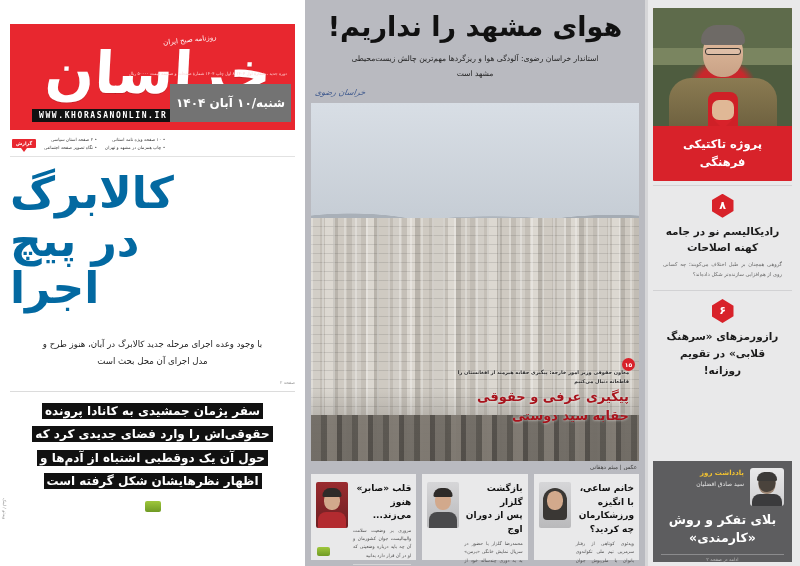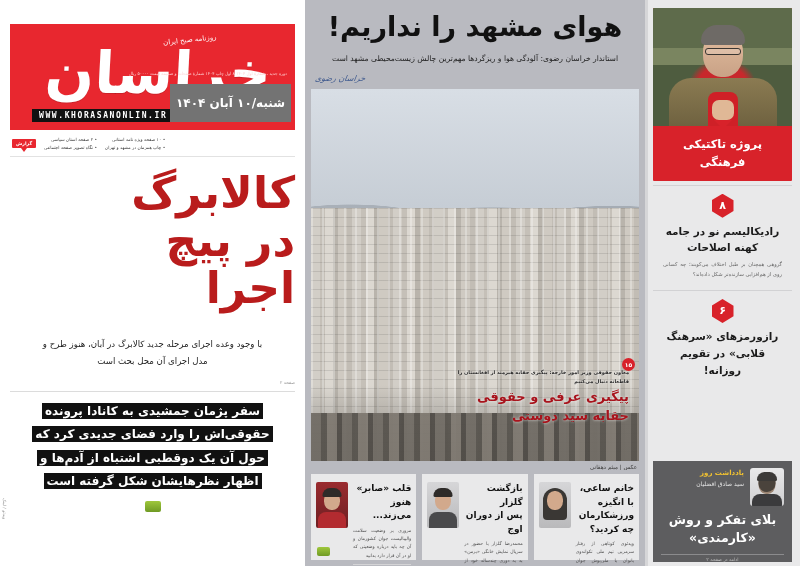--- a/index.html
+++ b/index.html
@@ -178,21 +178,21 @@
     box-decoration-break:clone; -webkit-box-decoration-break:clone;
   }
 
   .main-head {
     font-size: 27px; font-weight: bold; color:#111; text-align:center;
     line-height:1.25; margin-top:10px; letter-spacing:-1px;
     padding:0 6px;
   }
   .main-deck {
     font-size:7.6px; color:#1e1e1e; line-height:1.95; text-align:center;
-    margin-top:8px; padding:0 23px;
+    margin-top:8px; padding:0 38px;
   }
   .signature {
     margin:7px 0 0 0; padding:0 10px;
     font-size:8px; color:#2b4a86; font-style:italic;
     text-align:left; direction:rtl;
     font-family:"DejaVu Serif", "Liberation Serif", serif;
     transform:skewX(-8deg);
     opacity:.85;
   }
 
@@ -380,22 +380,22 @@
   }
   .infostrip .pill::after{
     content:"";position:absolute;left:50%;bottom:-4px;transform:translateX(-50%);
     border-left:3px solid transparent;border-right:3px solid transparent;
     border-top:4px solid #e8272f;
   }
   .infocol{ display:flex;flex-direction:column;gap:3px; }
   .infoitem{ font-size:4.4px;color:#3a3a3a;white-space:nowrap; }
 
   .big-head{
-    text-align:right;
-    font-size:44px; font-weight:bold; color:#b91c1c;
+    text-align:left;
+    font-size:44px; font-weight:bold; color:#0369a1;
     line-height:1.08; letter-spacing:-2px;
     margin-top:12px;
   }
   .big-head .ln{ display:block; }
   .big-deck{
     text-align:center; font-size:8.6px; color:#1c1c1c;
     line-height:2; margin-top:24px; padding:0 26px;
   }
   .big-foot{
     font-size:4.4px;color:#9a9a9a;text-align:right;

